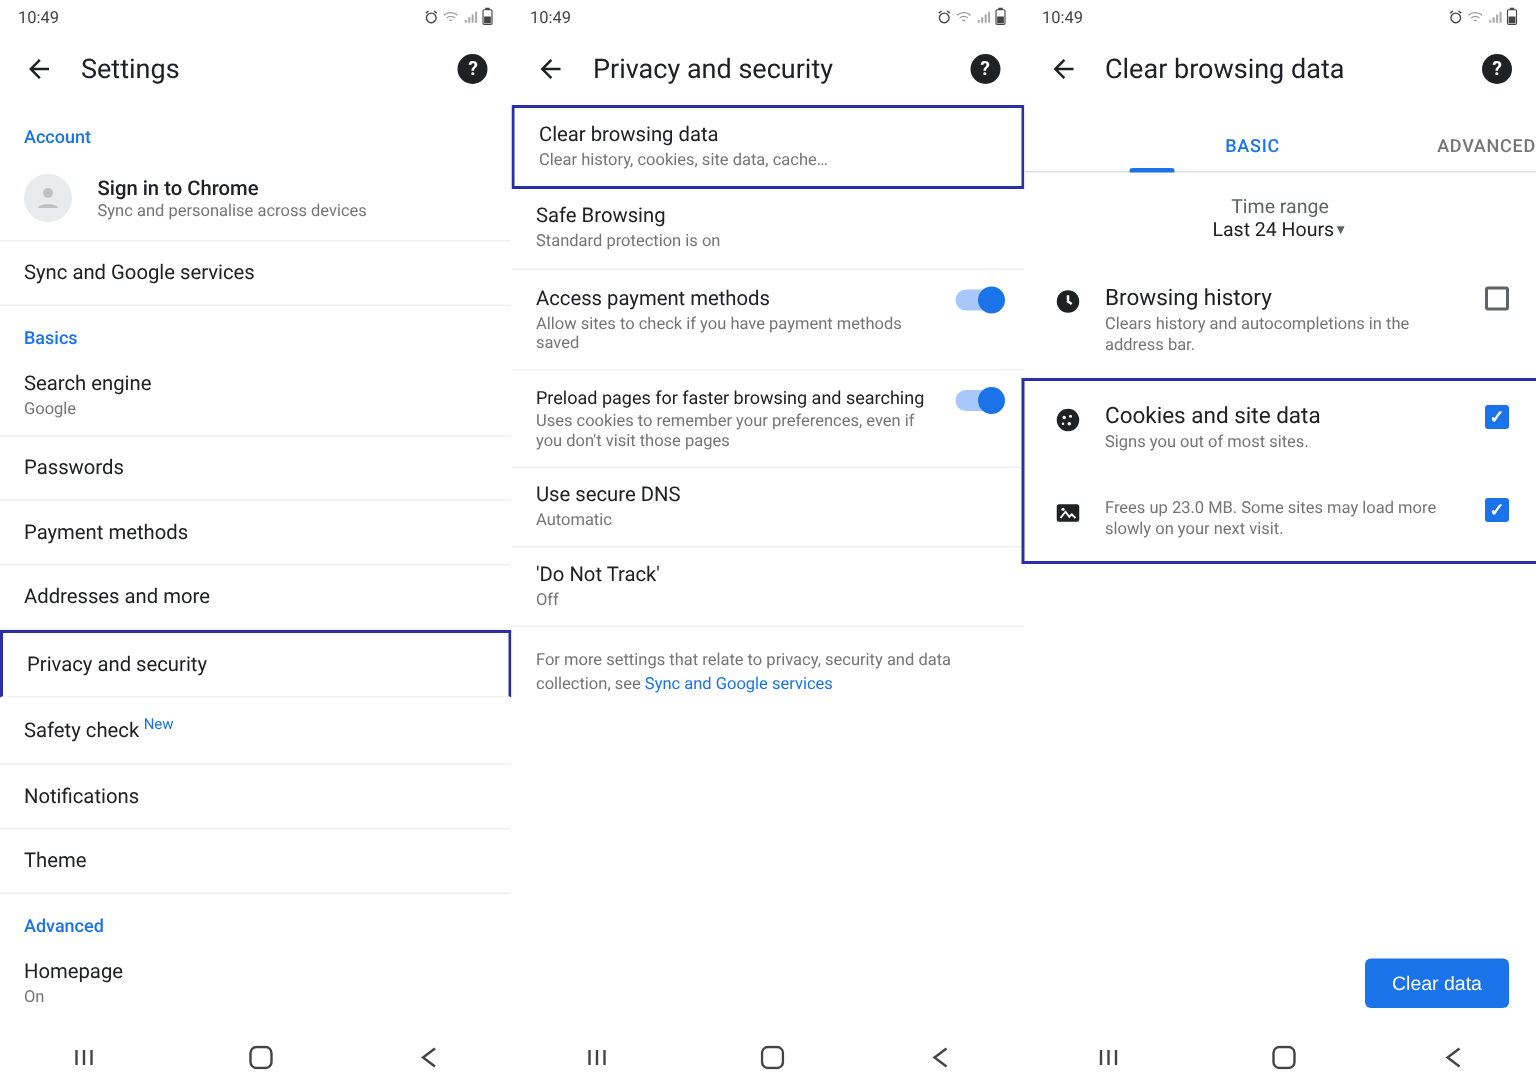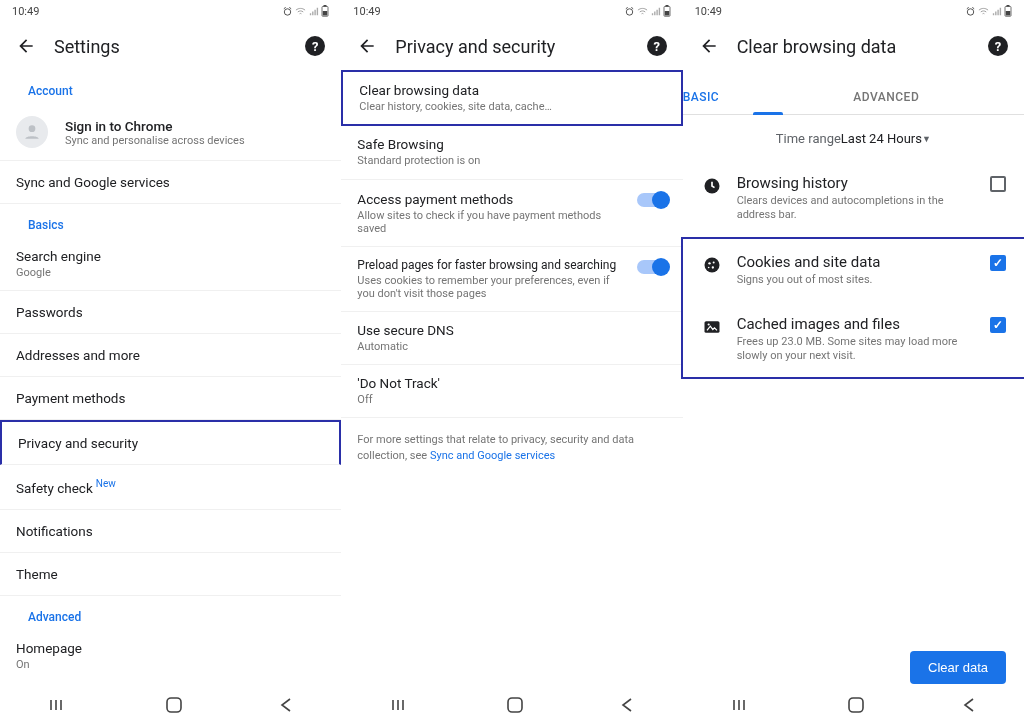--- a/index.html
+++ b/index.html
@@ -55,21 +55,20 @@
     font-size: 13px; font-weight: bold;
   }
 
   .scroll { flex: 1; overflow: hidden; }
 
   .section-label {
     font-size: 12px;
     color: #1a73e8;
     padding: 14px 16px 6px;
     font-weight: 500;
-    margin-left: 12px;
   }
 
   .row {
     padding: 13px 16px;
     border-bottom: 1px solid #f0f0f0;
     cursor: pointer;
   }
   .row .primary { font-size: 13.5px; color: #202124; }
   .row .secondary { font-size: 11px; color: #757575; margin-top: 2px; line-height: 1.3; }
   .row.no-border { border-bottom: none; }
@@ -118,39 +117,40 @@
   }
   .footnote .link { color: #1a73e8; }
 
   
   .tabs {
     display: flex;
     border-bottom: 1px solid #e0e0e0;
     margin-top: 8px;
   }
   .tab {
-    flex: 1; text-align: left;
+    flex: 1; text-align: right;
     font-size: 12px; font-weight: 500;
     color: #757575;
     padding: 12px 0 10px;
     cursor: pointer;
     letter-spacing: 0.5px;
   }
   .tab.active { color: #1a73e8; position: relative; }
   .tab.active::after {
     content: ""; position: absolute; bottom: -1px;
     left: 50%; transform: translateX(-50%);
     width: 30px; height: 3px; background: #1a73e8;
     border-radius: 2px 2px 0 0;
   }
 
   .time-row {
-    display: flex; align-items: center; justify-content: center;
+    display: flex; align-items: center; justify-content: space-between;
     padding: 16px 18px 14px;
     font-size: 13px;
+    flex-direction: column;
   }
   .time-row .label { color: #5f6368; }
   .time-row .value { font-size: 13px; color: #202124; display:flex; align-items:center; }
   .dropdown-triangle { font-size: 9px; color: #5f6368; }
 
   .option-row {
     display: flex; align-items: flex-start; gap: 14px;
     padding: 14px 18px;
   }
   .option-row .opt-icon {
@@ -171,21 +171,21 @@
     content: "✓"; color: #fff; font-size: 12px; font-weight: bold;
   }
 
   .clear-btn {
     background: #1a73e8; color: #fff;
     border: none; border-radius: 4px;
     font-size: 13px; font-weight: 500;
     padding: 9px 18px;
     cursor: pointer;
     position: absolute;
-    right: 18px; bottom: 40px;
+    right: 18px; bottom: 52px;
   }
 
   
   .navbar {
     height: 38px;
     display: flex; align-items: center; justify-content: space-around;
     color: #444;
   }
 
   .highlight-group {
@@ -247,24 +247,24 @@
     </div>
     <div class="section-label">Basics</div>
     <div class="row twoline">
       <div class="primary">Search engine</div>
       <div class="secondary">Google</div>
     </div>
     <div class="row">
       <div class="primary">Passwords</div>
     </div>
     <div class="row">
+      <div class="primary">Payment methods</div>
+    </div>
+    <div class="row">
       <div class="primary">Addresses and more</div>
-    </div>
-    <div class="row">
-      <div class="primary">Payment methods</div>
     </div>
     <div class="row highlight-box" style="border-bottom:1px solid #f0f0f0">
       <div class="primary">Privacy and security</div>
     </div>
     <div class="row">
       <div class="primary">
         <span>Safety check</span><span class="new-badge">New</span>
       </div>
     </div>
     <div class="row">
@@ -420,21 +420,21 @@
 
   <div class="option-row">
     <div class="opt-icon">
       <svg width="20" height="20" viewBox="0 0 24 24">
           <circle cx="12" cy="12" r="9" fill="#202124"></circle>
           <path d="M12 7v5l3 2" stroke="#fff" stroke-width="2" fill="none"></path>
         </svg>
     </div>
     <div class="text">
       <div class="primary">Browsing history</div>
-      <div class="secondary">Clears devices and autocompletions in the address bar.</div>
+      <div class="secondary">Clears history and autocompletions in the address bar.</div>
     </div>
     <div class="checkbox"></div>
   </div>
 
   <div class="highlight-group">
     <div class="option-row">
       <div class="opt-icon">
         <svg width="20" height="20" viewBox="0 0 24 24">
             <circle cx="12" cy="12" r="9" fill="#202124"></circle>
             <circle cx="9" cy="10" r="1.4" fill="#fff"></circle>
@@ -451,21 +451,20 @@
     </div>
     <div class="option-row">
       <div class="opt-icon">
         <svg width="20" height="20" viewBox="0 0 24 24">
             <rect x="3" y="5" width="18" height="14" rx="2" fill="#202124"></rect>
             <path d="M6 16l4-5 3 4 2-2 3 3" stroke="#fff" stroke-width="1.5" fill="none"></path>
             <circle cx="8" cy="9" r="1.3" fill="#fff"></circle>
           </svg>
       </div>
       <div class="text">
-        <div class="primary">Cached images and files</div>
         <div class="secondary">Frees up 23.0 MB. Some sites may load more slowly on your next visit.</div>
       </div>
       <div class="checkbox checked"></div>
     </div>
   </div>
 
   <button class="clear-btn">Clear data</button>
 
   <div style="flex:1"></div>
   <div class="navbar">

